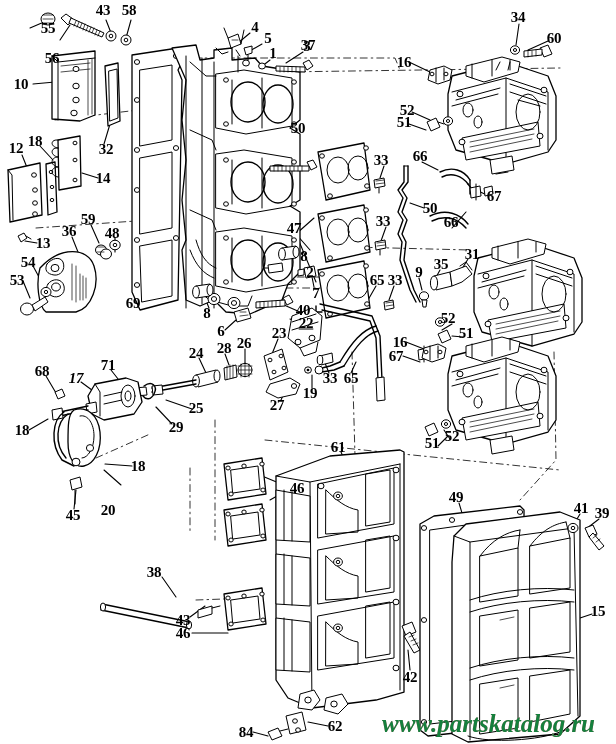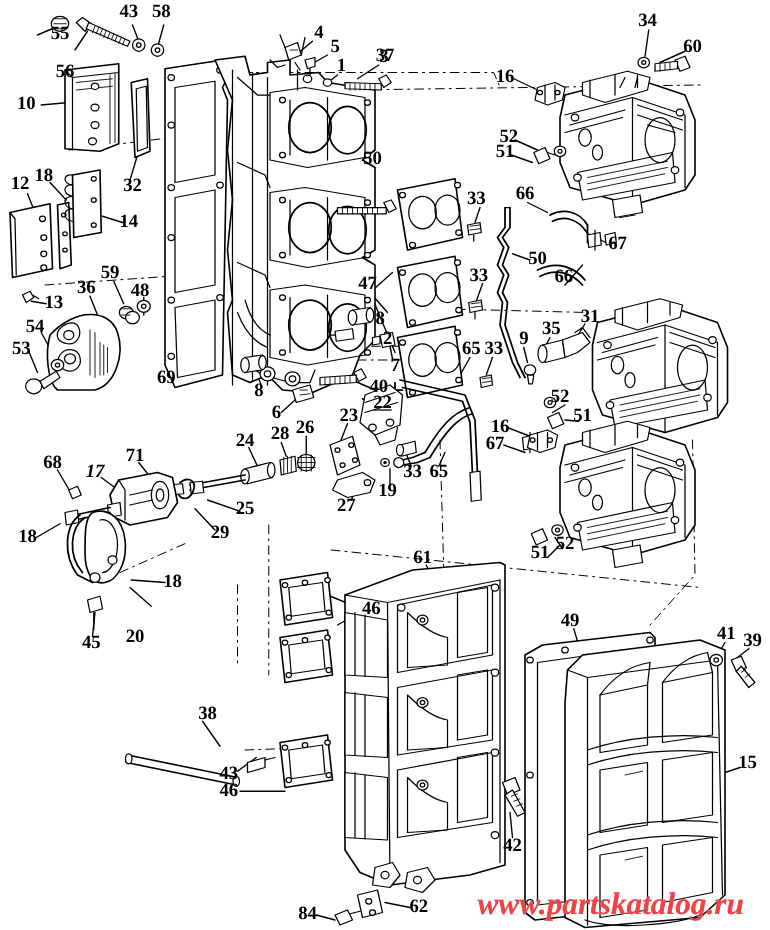--- a/index.html
+++ b/index.html
@@ -23,21 +23,21 @@
     transform:translate(-50%,-50%);
     letter-spacing:-0.2px;
   }
   #watermark{
     position:absolute;
     left:382px;top:710px;
     font-family:"Liberation Serif", serif;
     font-style:italic;
     font-weight:bold;
     font-size:25px;
-    color:#ef4444;
+    color:#15803d;
     white-space:nowrap;
     letter-spacing:0px;
     text-shadow:0 0 0 #f7809a;
   }
 </style>
 </head>
 <body>
 
 <div id="stage">
 
@@ -885,21 +885,21 @@
       <div class="callout" style="left: 432px; top: 443px;">51</div>
       <div class="callout" style="left: 452px; top: 436px;">52</div>
       <div class="callout" style="left: 138px; top: 466px;">18</div>
       <div class="callout" style="left: 108px; top: 490px; margin-top: 20px;">20</div>
       <div class="callout" style="left: 73px; top: 515px;">45</div>
       <div class="callout" style="left: 297px; top: 488px;">46</div>
       <div class="callout" style="left: 338px; top: 447px;">61</div>
       <div class="callout" style="left: 456px; top: 497px;">49</div>
       <div class="callout" style="left: 581px; top: 508px;">41</div>
       <div class="callout" style="left: 602px; top: 513px;">39</div>
-      <div class="callout" style="left: 166px; top: 572px;">38</div>
+      <div class="callout" style="left: 154px; top: 572px;">38</div>
       <div class="callout" style="left: 598px; top: 611px;">15</div>
       <div class="callout" style="left: 183px; top: 620px;">43</div>
       <div class="callout" style="left: 183px; top: 633px;">46</div>
       <div class="callout" style="left: 410px; top: 677px;">42</div>
       <div class="callout" style="left: 335px; top: 726px;">62</div>
       <div class="callout" style="left: 246px; top: 732px;">84</div>
     </div>
 
   <div id="watermark">www.partskatalog.ru</div>
 </div>

